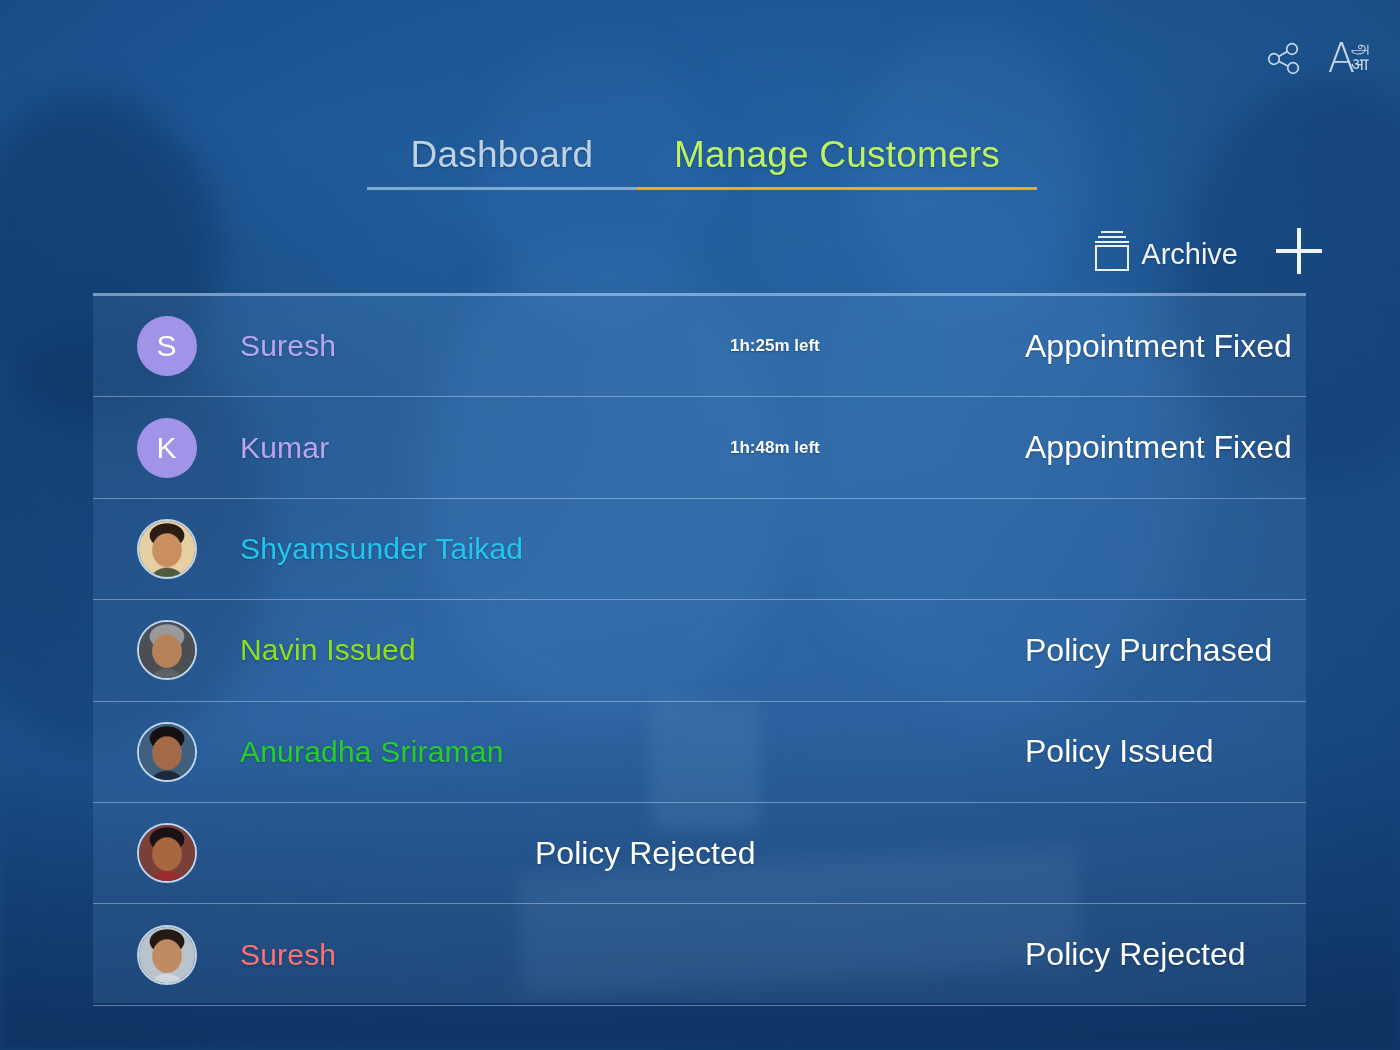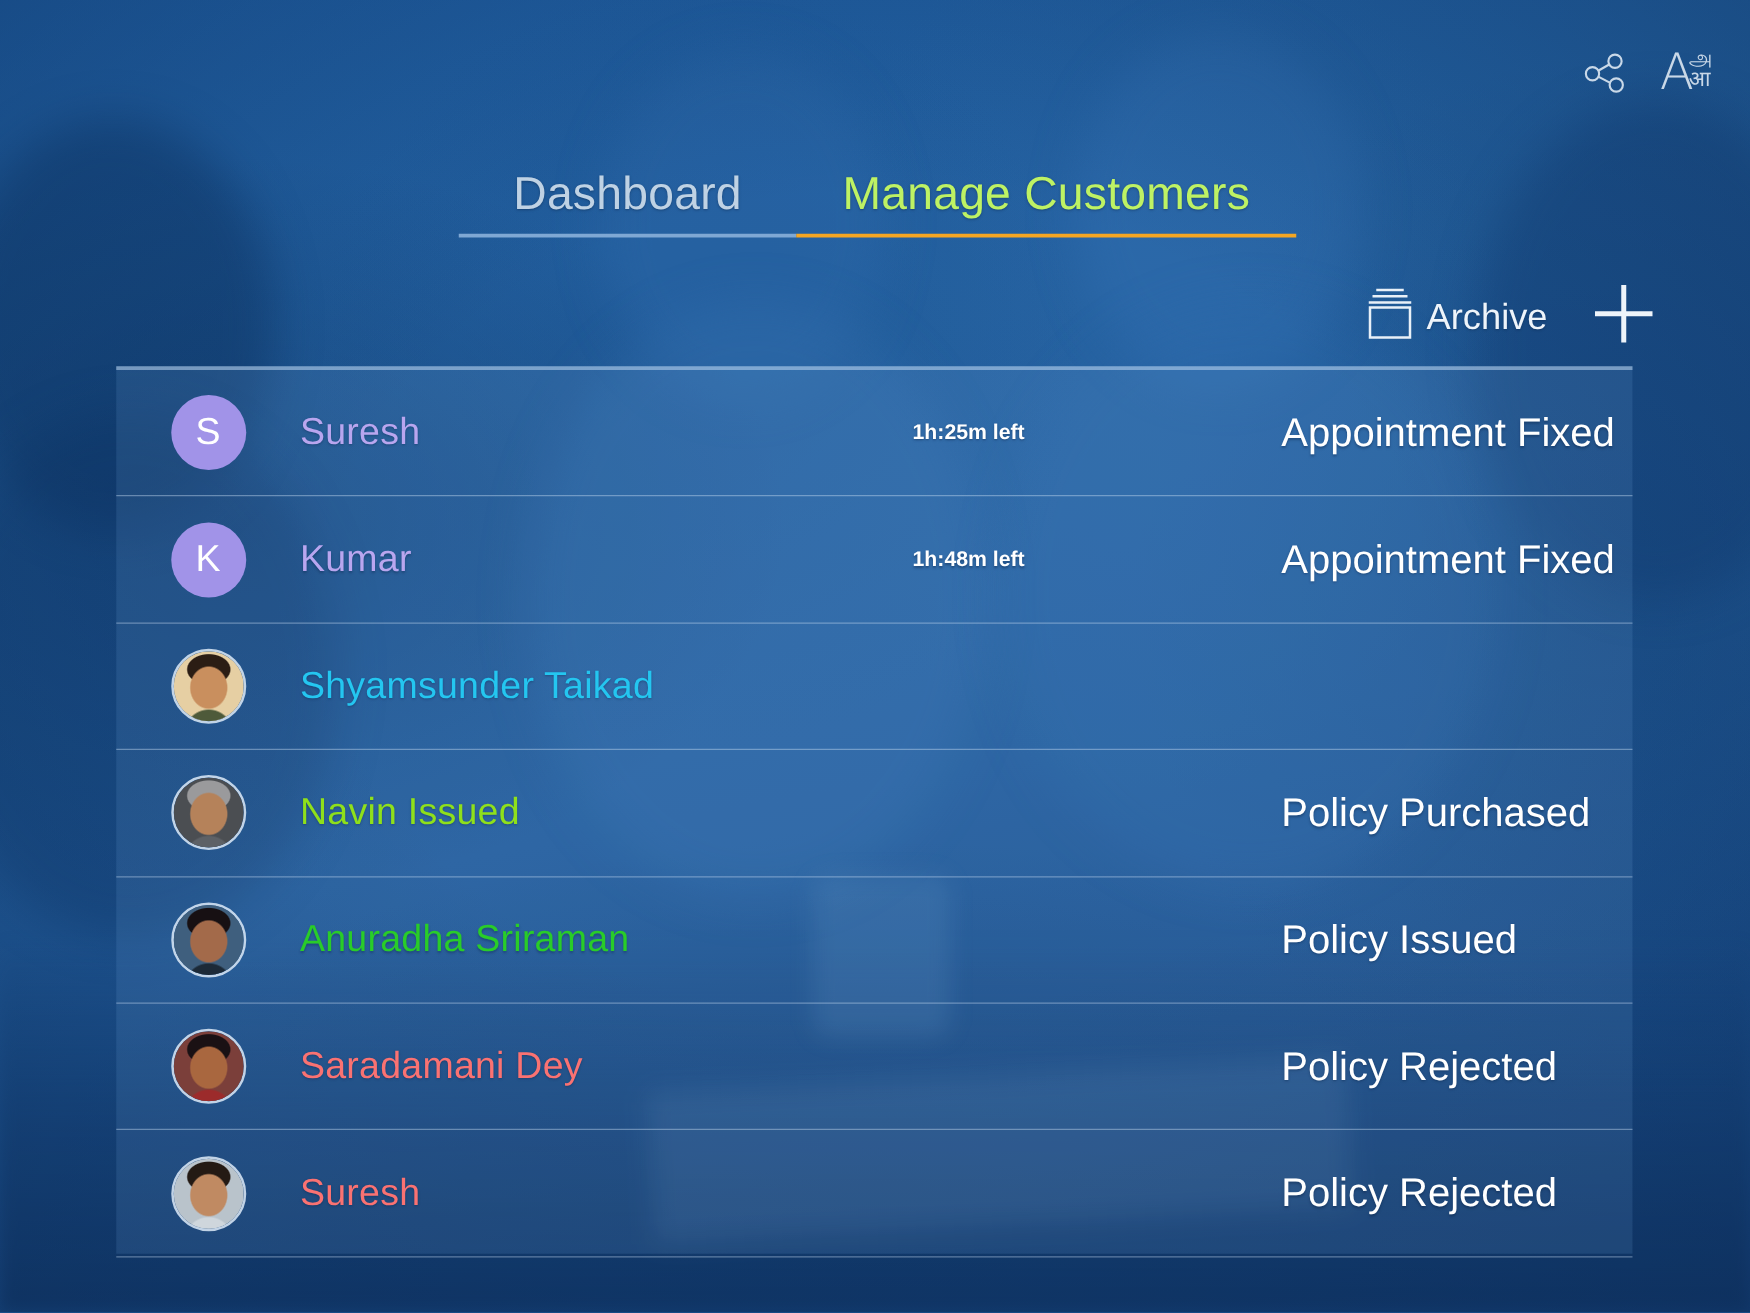--- a/index.html
+++ b/index.html
@@ -301,23 +301,20 @@
       <div class="status-cell">
         <div class="status">Policy Issued</div>
       </div>
     </div>
     <div class="row">
       <div class="avatar-cell">
         <div class="avatar photo">
           <div class="ph" style="background: radial-gradient(circle at 50% 118%, rgb(156, 43, 43) 0%, rgb(156, 43, 43) 26%, rgba(0, 0, 0, 0) 28%), radial-gradient(30% 34% at 50% 52%, rgb(169, 103, 63) 0%, rgb(169, 103, 63) 85%, rgba(0, 0, 0, 0) 92%), radial-gradient(34% 24% at 50% 26%, rgb(26, 17, 20) 0%, rgb(26, 17, 20) 88%, rgba(0, 0, 0, 0) 94%), linear-gradient(160deg, rgb(123, 63, 58) 0%, rgb(123, 63, 58) 100%);"></div>
         </div>
       </div>
-      <div class="name-cell">
-        <div class="name" style="color: rgb(250, 114, 114);">Saradamani Dey</div>
-      </div>
       <div class="time-cell">
         <div class="time"></div>
       </div>
       <div class="status-cell">
         <div class="status">Policy Rejected</div>
       </div>
     </div>
     <div class="row">
       <div class="avatar-cell">
         <div class="avatar photo">

